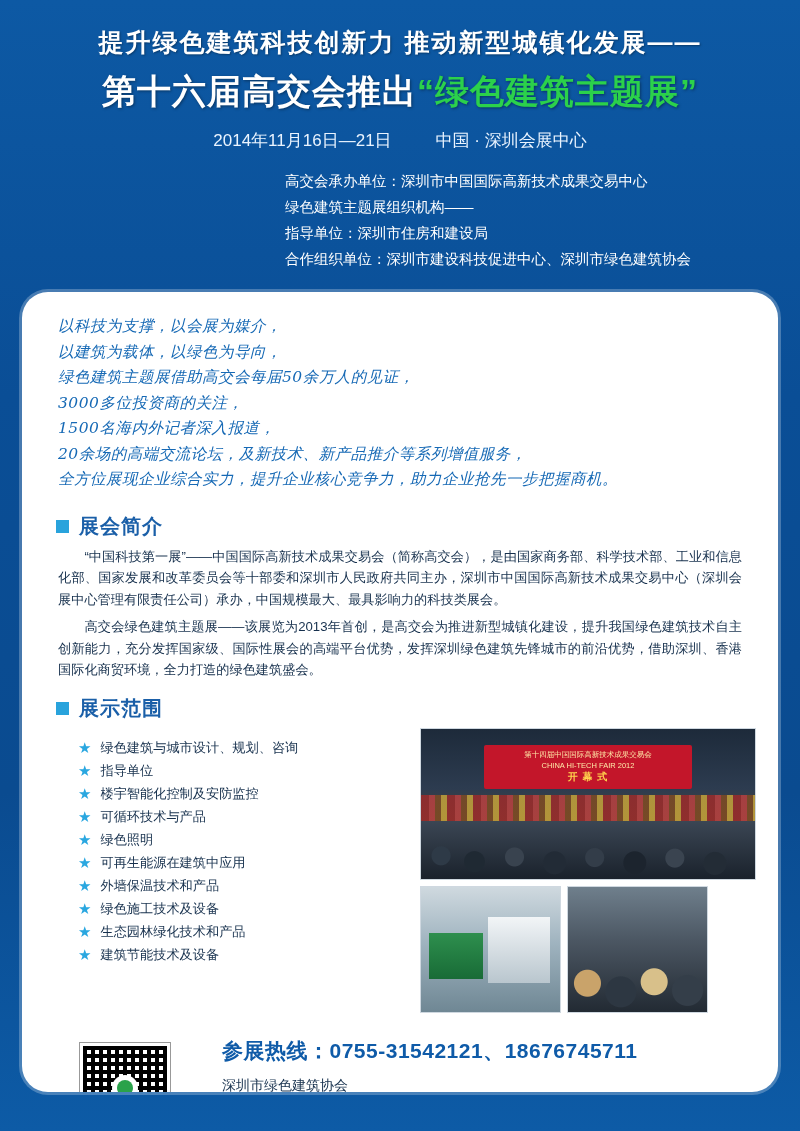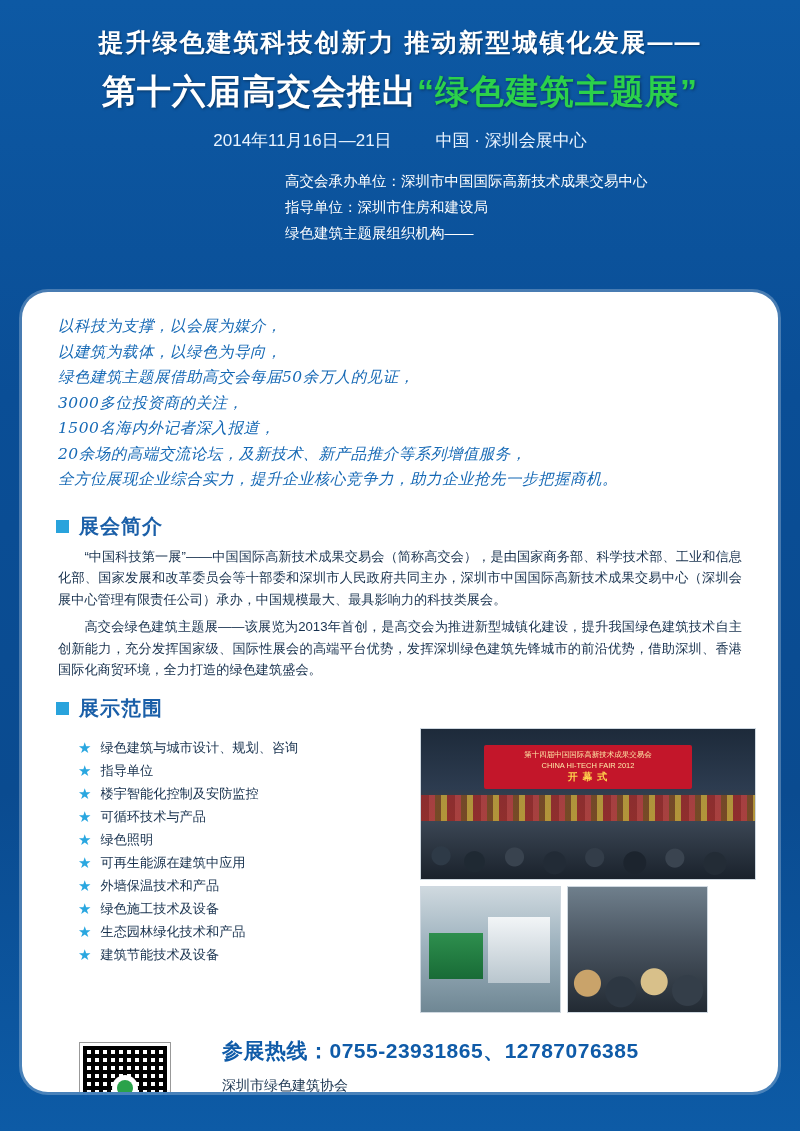--- a/index.html
+++ b/index.html
@@ -302,22 +302,23 @@
   <div class="header">
     <div class="head-line1">提升绿色建筑科技创新力  推动新型城镇化发展——</div>
     <div class="head-line2">
       <span>第十六届高交会推出</span><span class="green">“绿色建筑主题展”</span>
     </div>
     <div class="head-line3">
       <span>2014年11月16日—21日</span><span class="gap"></span><span>中国 · 深圳会展中心</span>
     </div>
     <div class="org-block">
       <div>高交会承办单位：深圳市中国国际高新技术成果交易中心</div>
+      <div>绿色建筑主题展组织机构——</div>
       <div>指导单位：深圳市住房和建设局</div>
-      <div>绿色建筑主题展组织机构——</div>
+      <div>合作组织单位：深圳市建设科技促进中心、深圳市绿色建筑协会</div>
     </div>
   </div>
 
   <div class="card">
 
     <div class="slogan">
       <div>以科技为支撑，以会展为媒介，</div>
       <div>以建筑为载体，以绿色为导向，</div>
       <div>绿色建筑主题展借助高交会每届50余万人的见证，</div>
       <div>3000多位投资商的关注，</div>
@@ -399,21 +400,21 @@
       </div>
     </div>
 
     <div class="contact">
       <div class="qr">
         <div class="qr-center">
             <i></i>
           </div>
       </div>
       <div class="contact-main">
-        <div class="hot">参展热线：0755-23931865、12787076385</div>
+        <div class="hot">参展热线：0755-31542121、18676745711</div>
         <div class="contact-grid">
           <div class="contact-col-l">
             <div>深圳市绿色建筑协会</div>
 
           </div>
         </div>
 
       </div>
     </div>
 

